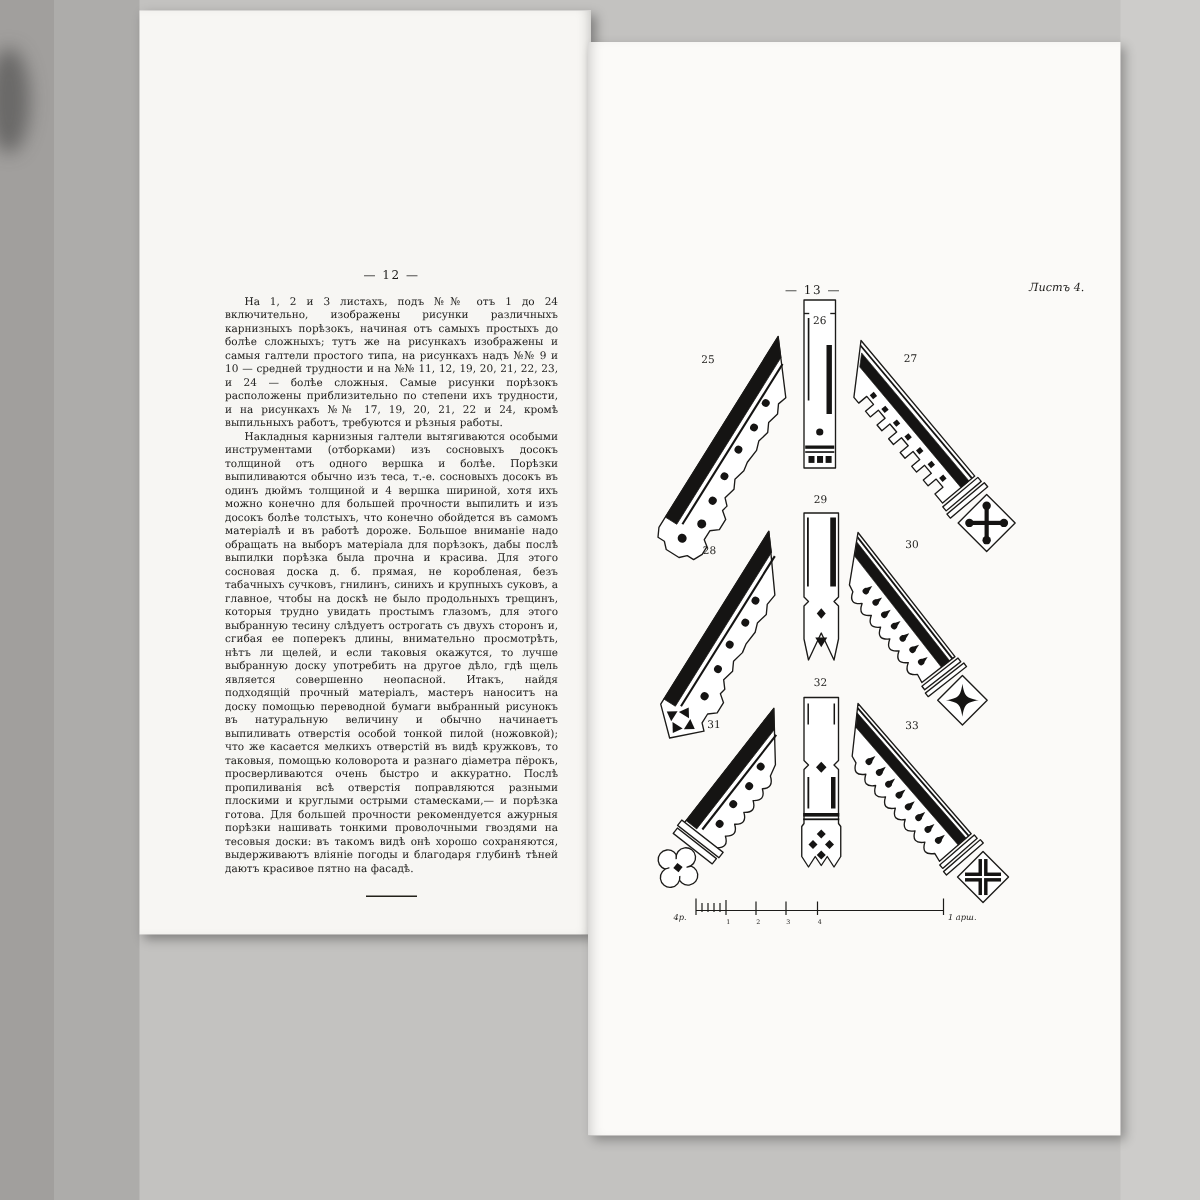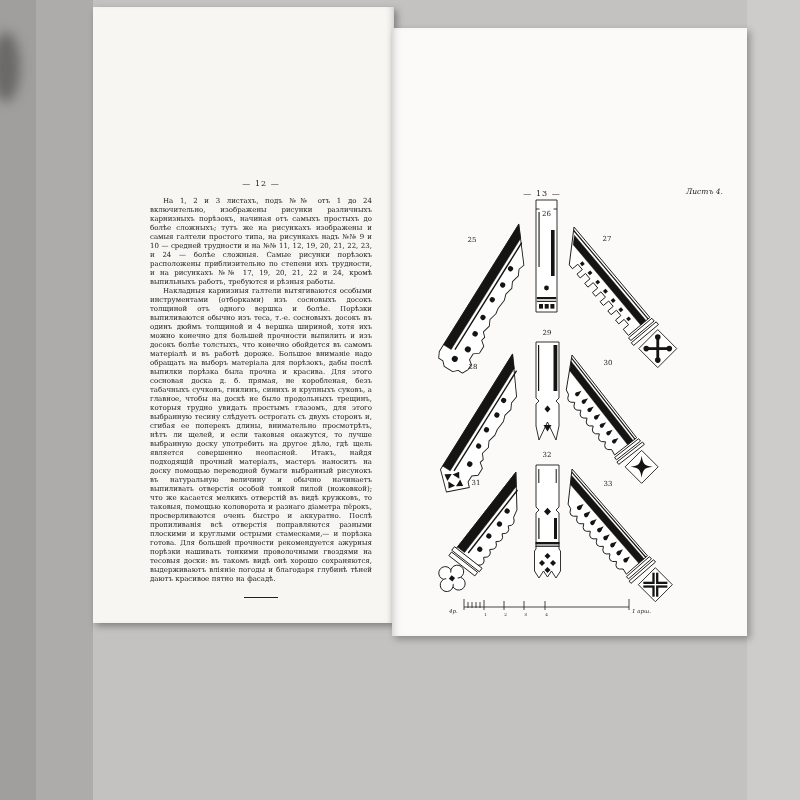--- a/index.html
+++ b/index.html
@@ -24,21 +24,21 @@
     position:absolute;left:747px;top:0;width:53px;height:800px;
     background:#cdccca;
   }
   .page{position:absolute;background:#faf9f6;}
   .page-left{
     left:93px;top:7px;width:301px;height:616px;
     background:#f7f6f3;
     box-shadow:3px 3px 7px rgba(0,0,0,.35), inset -6px 0 9px -6px rgba(0,0,0,.28);
   }
   .page-right{
-    left:392px;top:28px;width:355px;height:608px;
+    left:392px;top:28px;width:355px;height:729px;
     background:#fbfaf8;
     box-shadow:3px 3px 7px rgba(0,0,0,.3), inset 7px 0 9px -6px rgba(0,0,0,.22);
   }
   .textcol{
     position:absolute;left:57px;top:172px;width:222px;
     color:#1c1b19;
   }
   .pagenum{
     text-align:center;font-size:8px;letter-spacing:1px;margin-bottom:9px;
   }

